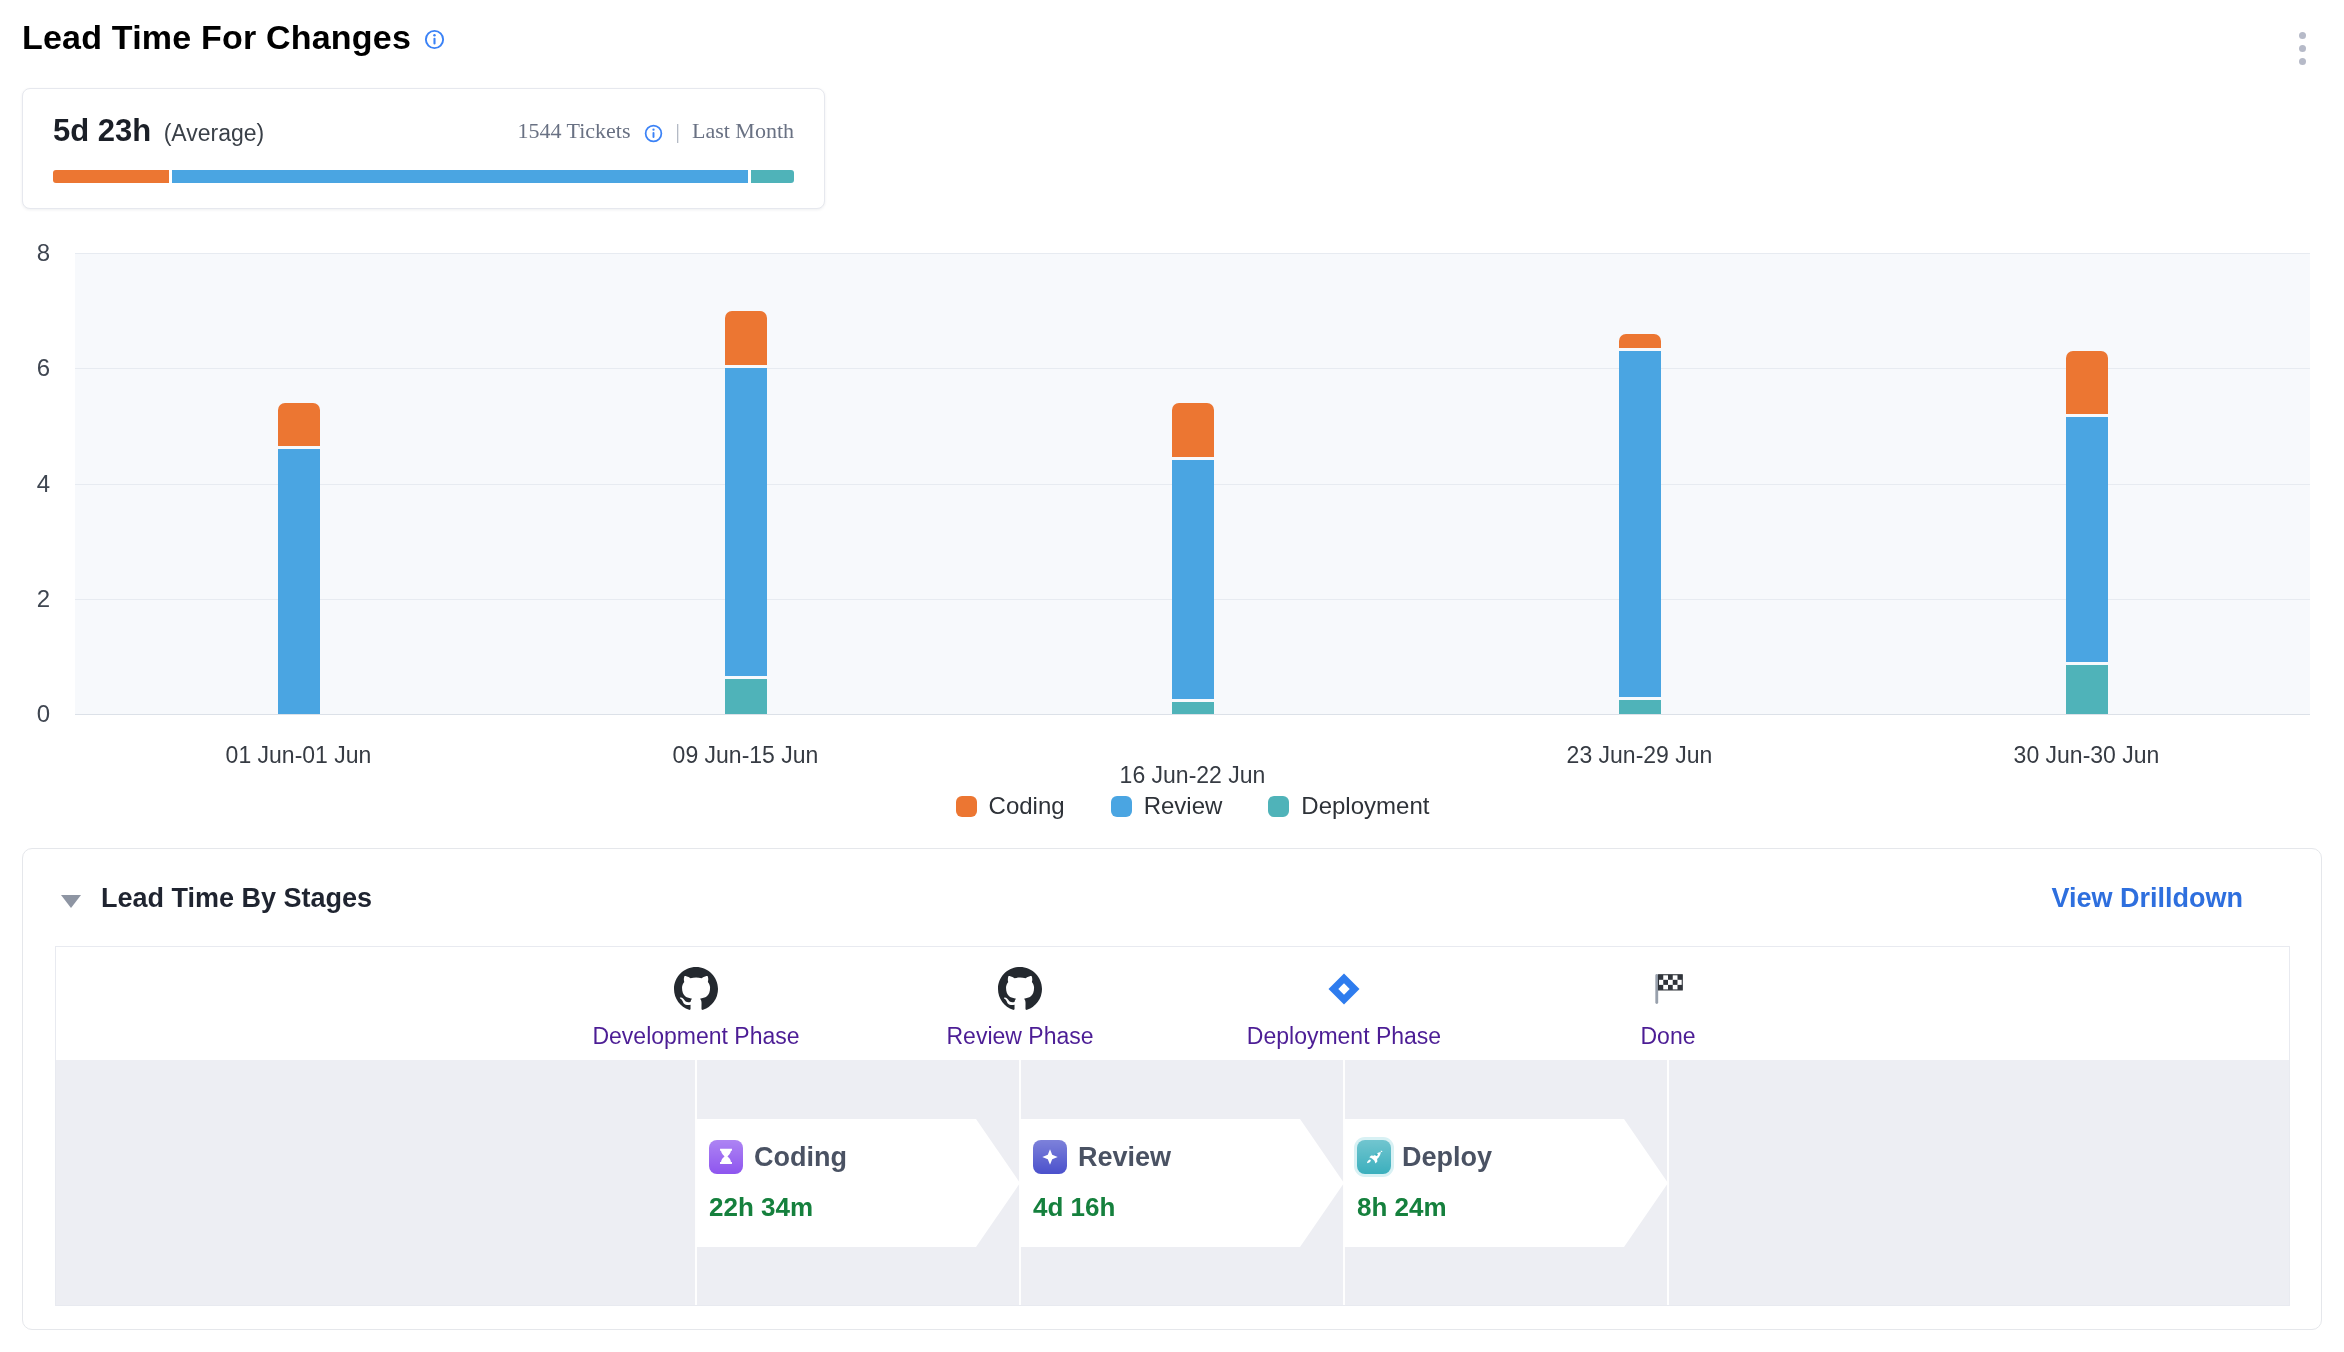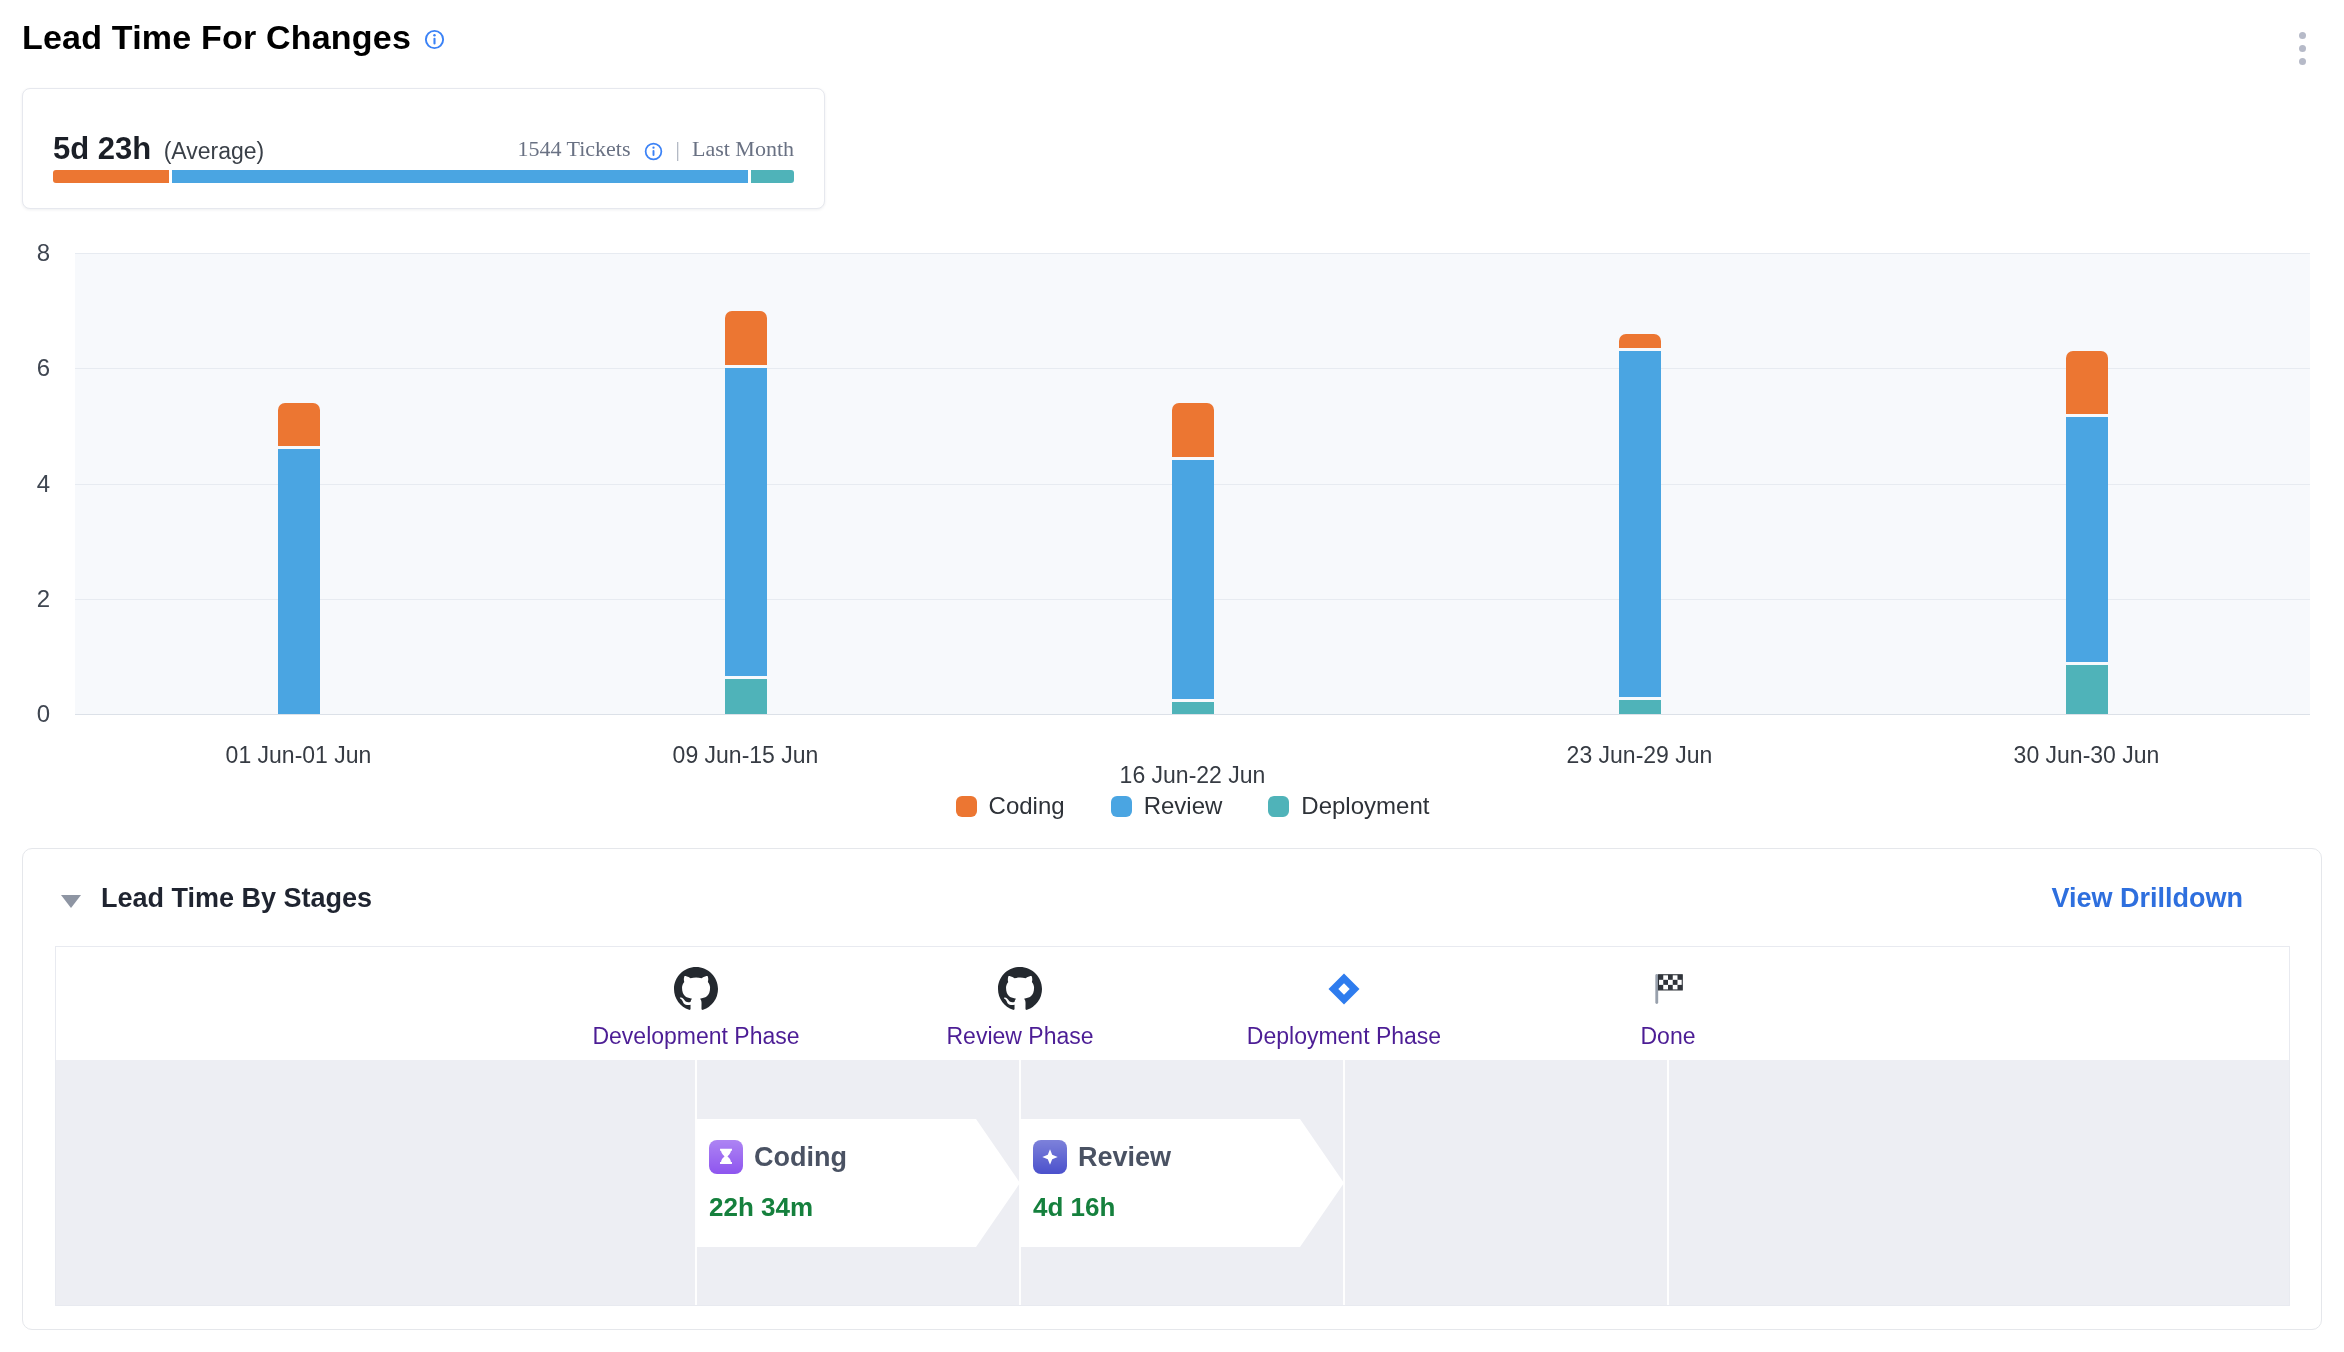--- a/index.html
+++ b/index.html
@@ -9,21 +9,21 @@
   
   .page-header{position:absolute;left:22px;top:18px;display:flex;align-items:center;gap:12px;}
   .page-title{margin:0;font-size:34px;font-weight:700;color:#000000;letter-spacing:.2px;}
   .title-info{display:inline-flex;margin-top:4px;cursor:pointer;}
   .kebab{position:absolute;right:34px;top:28px;display:flex;flex-direction:column;gap:6px;cursor:pointer;padding:4px;}
   .kebab i{width:7px;height:7px;border-radius:50%;background:#b6bac8;display:block;}
 
   
   .summary-card{position:absolute;left:22px;top:88px;width:803px;height:121px;box-sizing:border-box;
                 border:1px solid #e6e8ee;border-radius:8px;background:#fff;
-                box-shadow:0 1px 3px rgba(20,30,50,.07);padding:42px 30px;}
+                box-shadow:0 1px 3px rgba(20,30,50,.07);padding:24px 30px;}
   .card-row{display:flex;justify-content:space-between;align-items:center;}
   .card-value{font-size:31px;font-weight:700;color:#1b1f27;}
   .card-avg{font-size:23px;font-weight:400;color:#3a4048;margin-left:8px;}
   .card-meta{display:flex;align-items:center;gap:12px;font-size:22px;color:#697183;font-family:Liberation Serif, serif;}
   .card-sep{color:#a8afbc;}
   .mini-bar{position:absolute;left:30px;right:30px;bottom:25px;height:13px;border-radius:3px;
             overflow:hidden;display:flex;gap:3px;}
   .mini-seg{height:100%;}
 
   
@@ -242,17 +242,30 @@
             <div class="chip-head">
               <span class="chip-icon" style="background-color: rgb(75, 81, 204);">
                 <svg viewBox="0 0 24 24" width="22" height="22">
                   <path fill="#fff" d="M12 3.6 14.4 9.6 20.4 12 14.4 14.4 12 20.4 9.6 14.4 3.6 12 9.6 9.6Z"></path>
                 </svg>
               </span>
               <span class="chip-label">Review</span>
             </div>
             <div class="chip-time">4d 16h</div>
           </div>
+          <div class="chip" style="left: 1288px;">
+            <div class="chip-head">
+              <span class="chip-icon ring" style="background-color: rgb(59, 175, 189);">
+                <svg viewBox="0 0 24 24" width="22" height="22">
+                  <path fill="#fff" d="M19.5 4.5c.3 3.8-1.2 7.1-4.1 9.6l.3 2.9-2.1 2.1-1.1-2.9-2.7-2.7-2.9-1.1 2.1-2.1 2.9.3c2.5-2.9 5.8-4.4 9.6-4.1Z"></path>
+                  <circle cx="14.6" cy="9.4" r="1.5" fill="#3bafbd"></circle>
+                  <path fill="#fff" d="M7.6 14.6c-1.7.3-2.9 1.6-3.3 4.3 2.8-.4 4-1.6 4.3-3.3Z"></path>
+                </svg>
+              </span>
+              <span class="chip-label">Deploy</span>
+            </div>
+            <div class="chip-time">8h 24m</div>
+          </div>
         </div>
     </div>
   </section>
 
 </div>
 
 </body></html>

